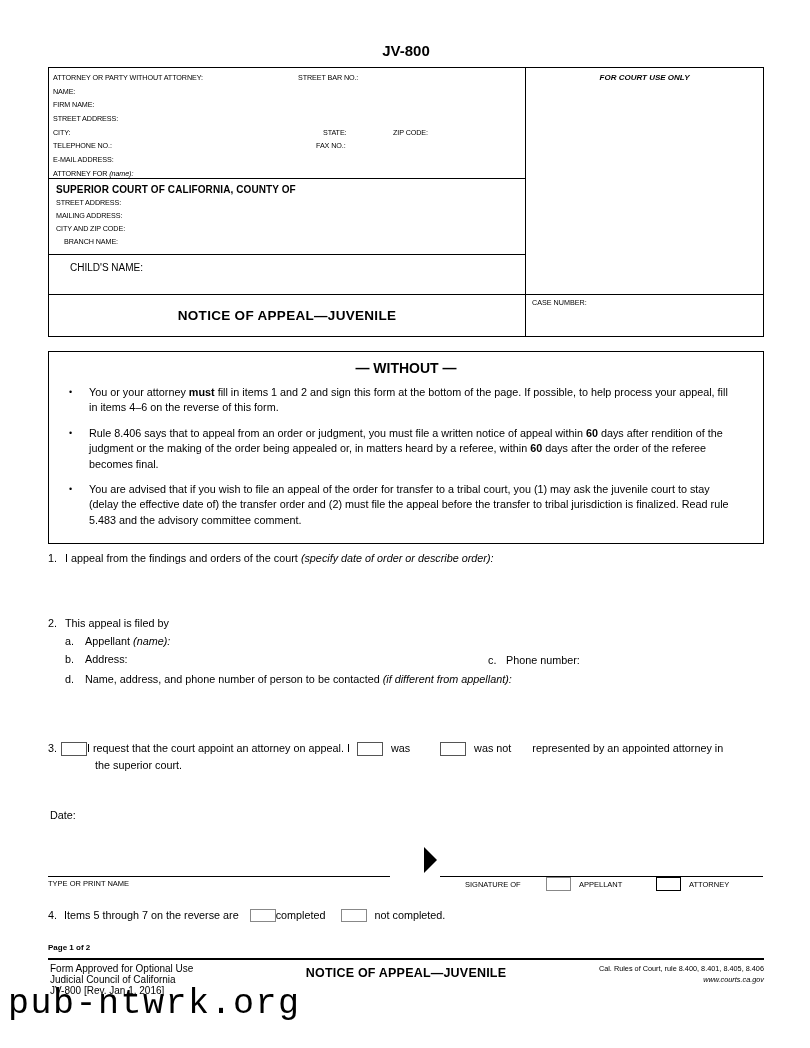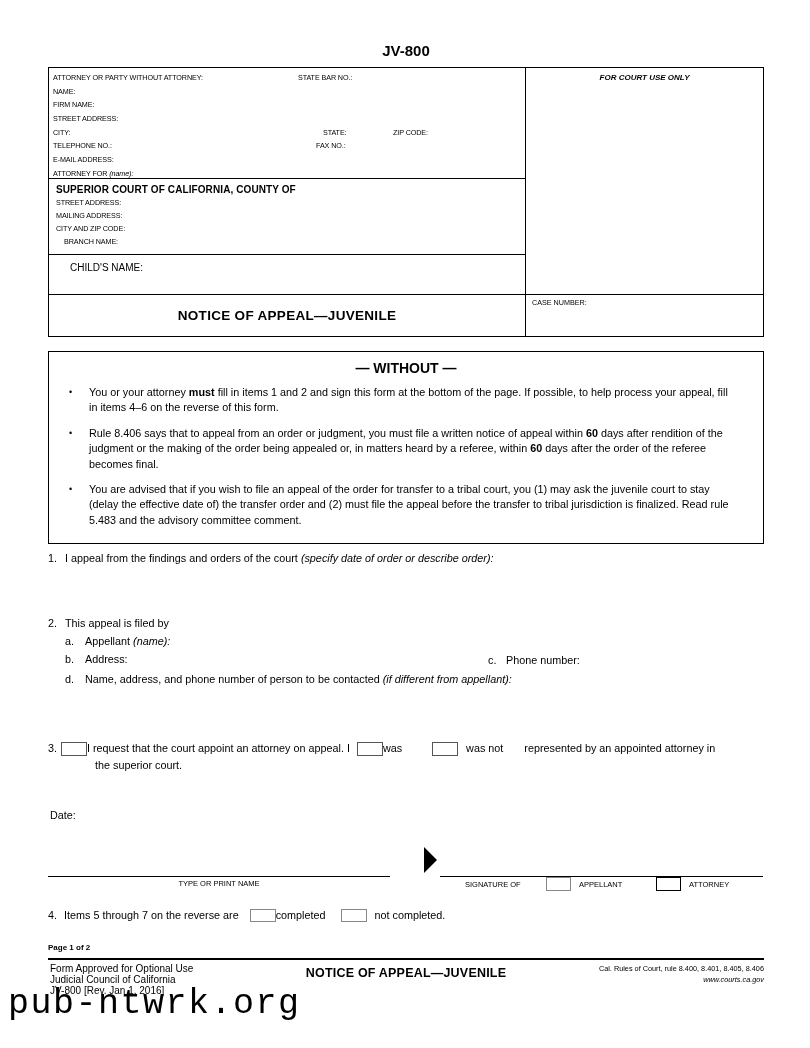--- a/index.html
+++ b/index.html
@@ -67,21 +67,21 @@
   #item3-line2{left:95px;top:758px}
   .cb{display:inline-block;width:26px;height:13px;border:1px solid #555;background:#fff;flex:none}
   #item3 .cb{height:14px}
   .cb.gray{border-color:#888}
   .cb.thick{border:1.8px solid #000}
 
   #date-row{left:50px;top:808px;font-size:10.8px}
 
   
   #sig-line-left{position:absolute;left:48px;top:876px;width:342px;border-top:1.2px solid #000}
-  #sig-type-label{position:absolute;left:48px;top:879px;width:342px;text-align:center;font-size:7.5px}
+  #sig-type-label{position:absolute;left:48px;top:879px;width:342px;font-size:7.5px}
   #sig-arrow{position:absolute;left:424px;top:847px;width:0;height:0;
              border-left:13px solid #000;border-top:13px solid transparent;
              border-bottom:13px solid transparent}
   #sig-line-right{position:absolute;left:440px;top:876px;width:323px;border-top:1.5px solid #000}
   .sig-label{position:absolute;top:880px;font-size:7.5px}
   #sig-of{left:465px}
   #cb-appellant{position:absolute;left:546px;top:877px;width:25px;height:14px}
   #lbl-appellant{left:579px}
   #cb-attorney{position:absolute;left:656px;top:877px;width:25px;height:14px}
   #lbl-attorney{left:689px}
@@ -107,21 +107,21 @@
 <body>
 
 <div id="form-id">JV-800</div>
 
 <div id="header-table">
   <div id="hcol-left">
 
     <div id="attorney-box">
       <div class="row">
         <span>ATTORNEY OR PARTY WITHOUT ATTORNEY:</span>
-        <span class="fl" style="left:245px">STATE BAR NO.:</span>
+        <span class="fl" style="left:245px">STREET BAR NO.:</span>
       </div>
       <div class="row"><span>NAME:</span></div>
       <div class="row"><span>FIRM NAME:</span></div>
       <div class="row"><span>STREET ADDRESS:</span></div>
       <div class="row">
         <span>CITY:</span>
         <span class="fl" style="left:270px">STATE:</span>
         <span class="fl" style="left:340px">ZIP CODE:</span>
       </div>
       <div class="row">
@@ -204,21 +204,21 @@
 <div id="item2d" class="item-row">
   <span class="subnum">d.</span>
   <span><span>Name, address, and phone number of person to be contacted </span><span class="i">(if different from appellant):</span></span>
 </div>
 
 <div id="item3" class="item-row">
   <span class="num">3.</span>
   <span class="cb"></span>
   <span style="">I request that the court appoint an attorney on appeal. I</span>
   <span class="cb" style="margin-left:7px"></span>
-  <span style="">was</span>
+  <span style="margin-left:8px">was</span>
   <span class="cb" style="margin-left:30px"></span>
   <span style="margin-left:8px">was not</span>
   <span style="margin-left:21px">represented by an appointed attorney in</span>
 </div>
 <div id="item3-line2" class="item-row">the superior court.</div>
 
 <div id="date-row" class="item-row">Date:</div>
 
 <div id="sig-line-left"></div>
 <div id="sig-type-label">TYPE OR PRINT NAME</div>

